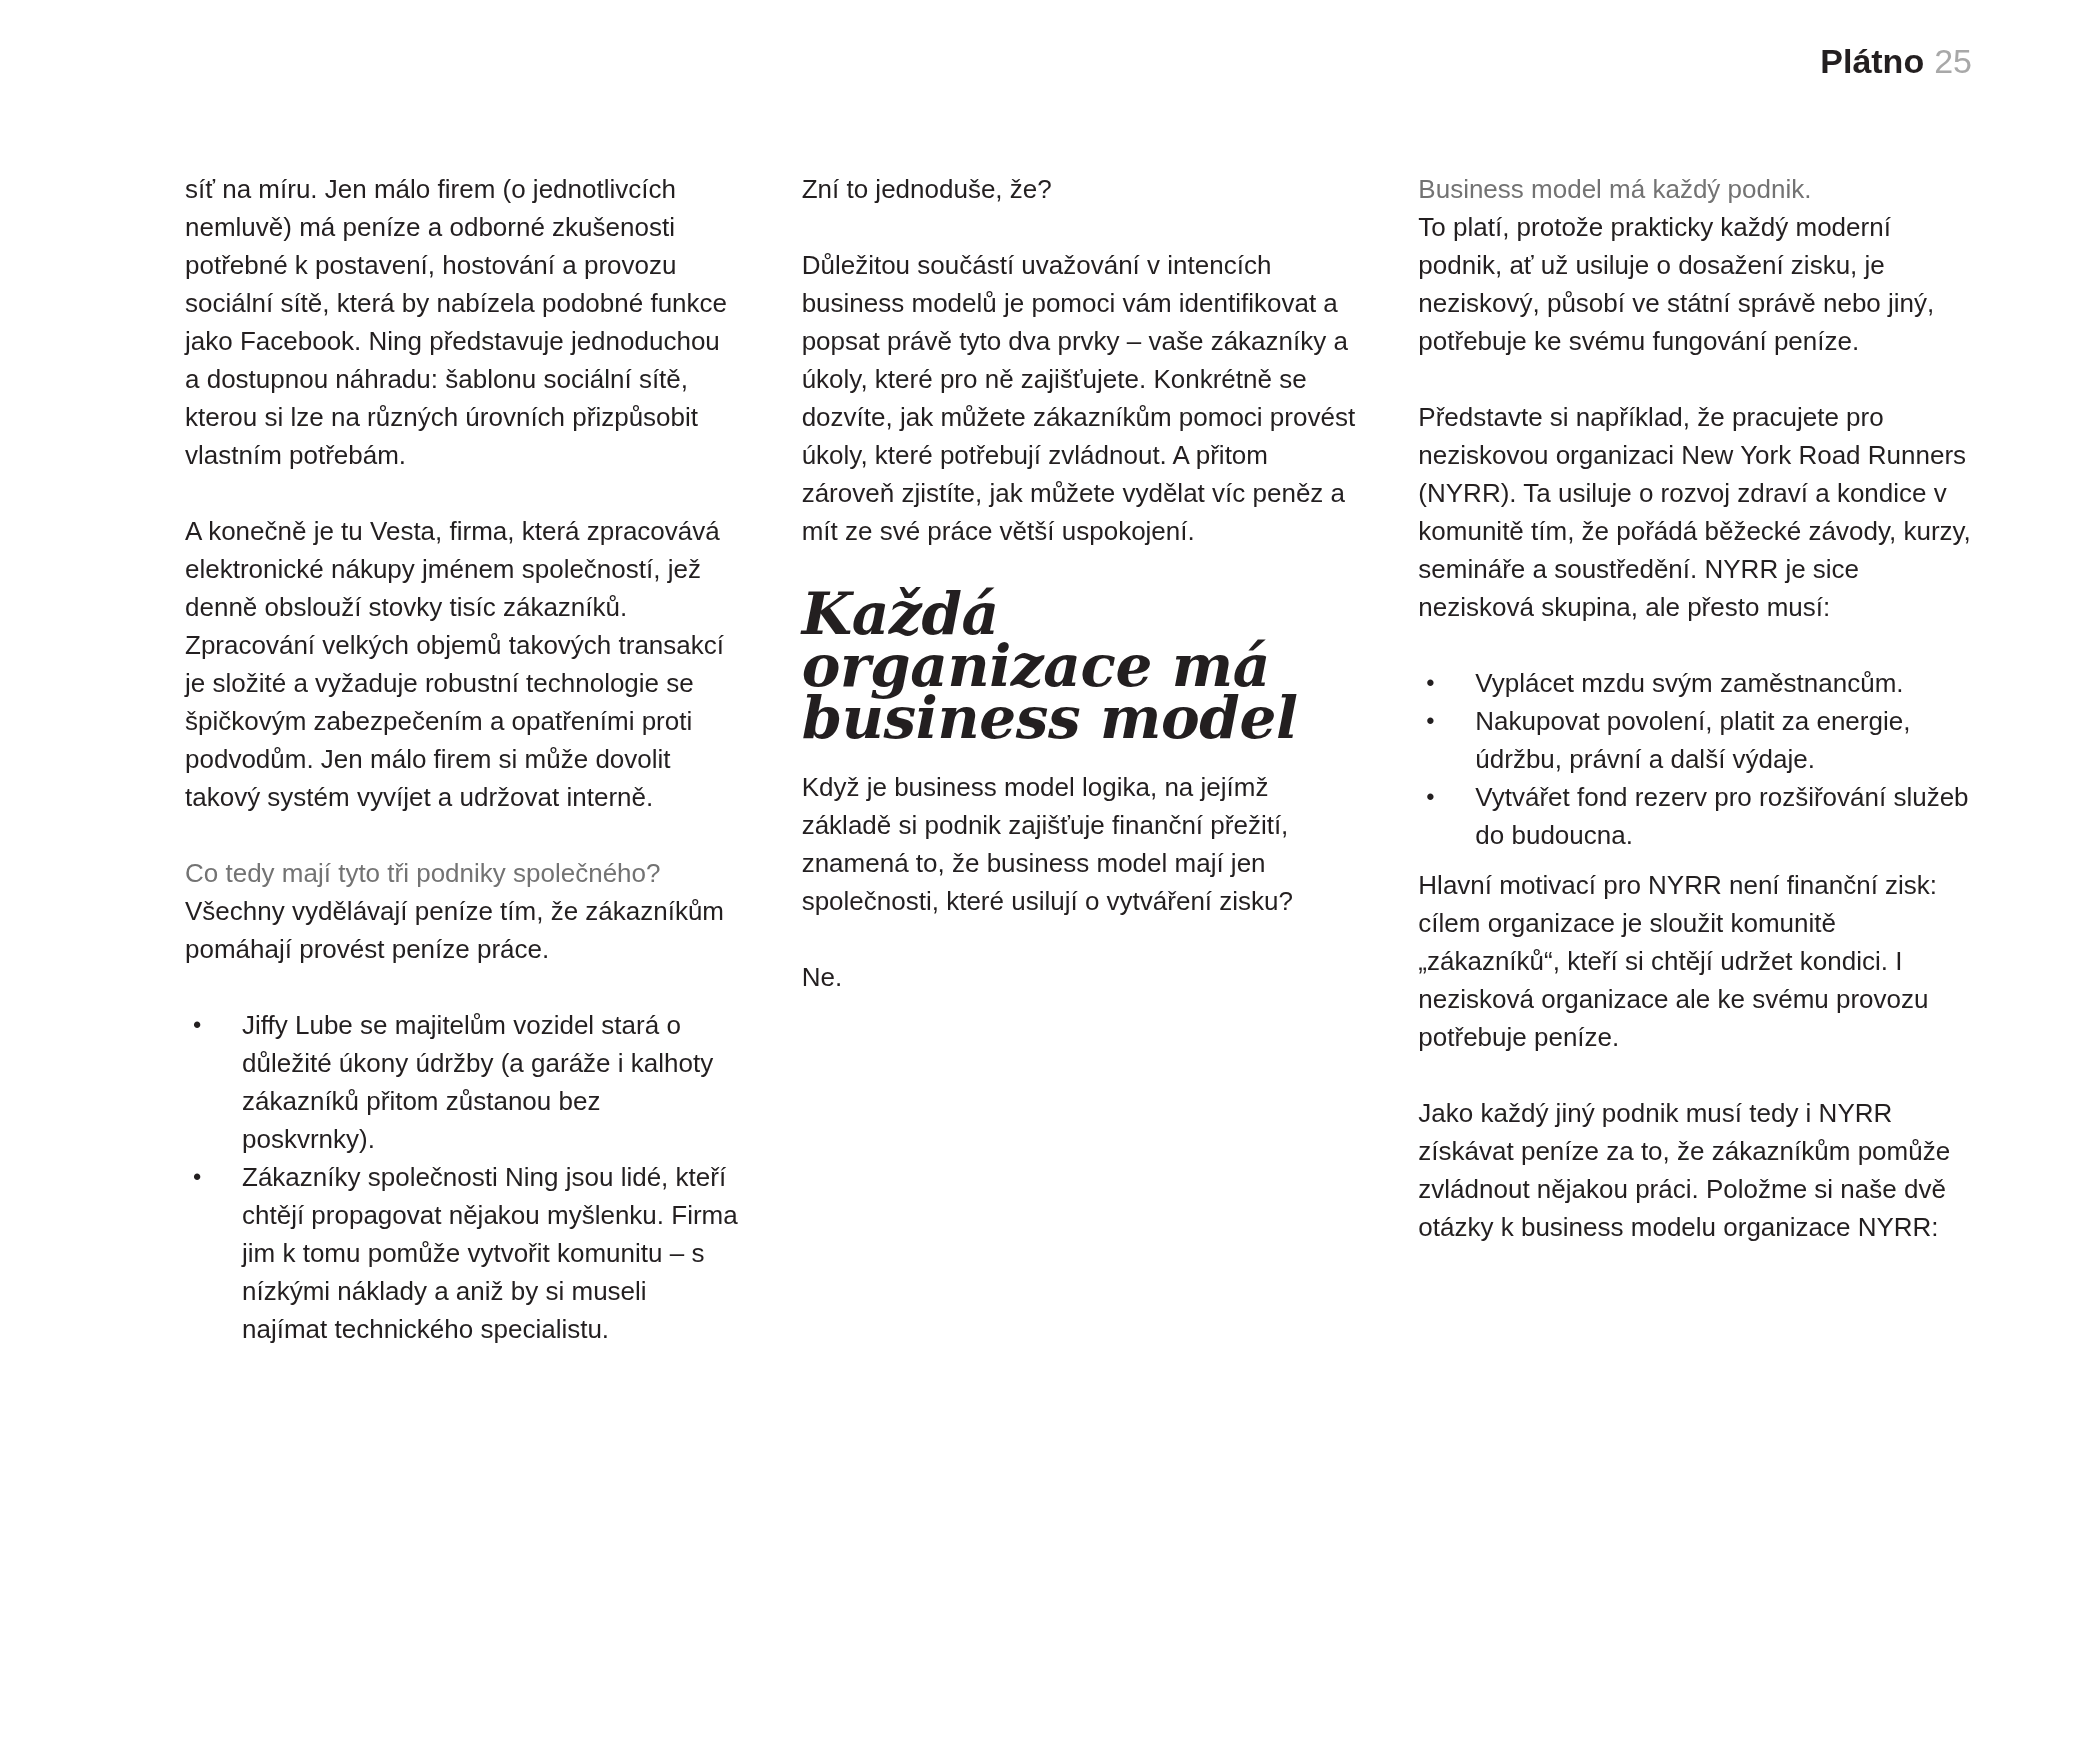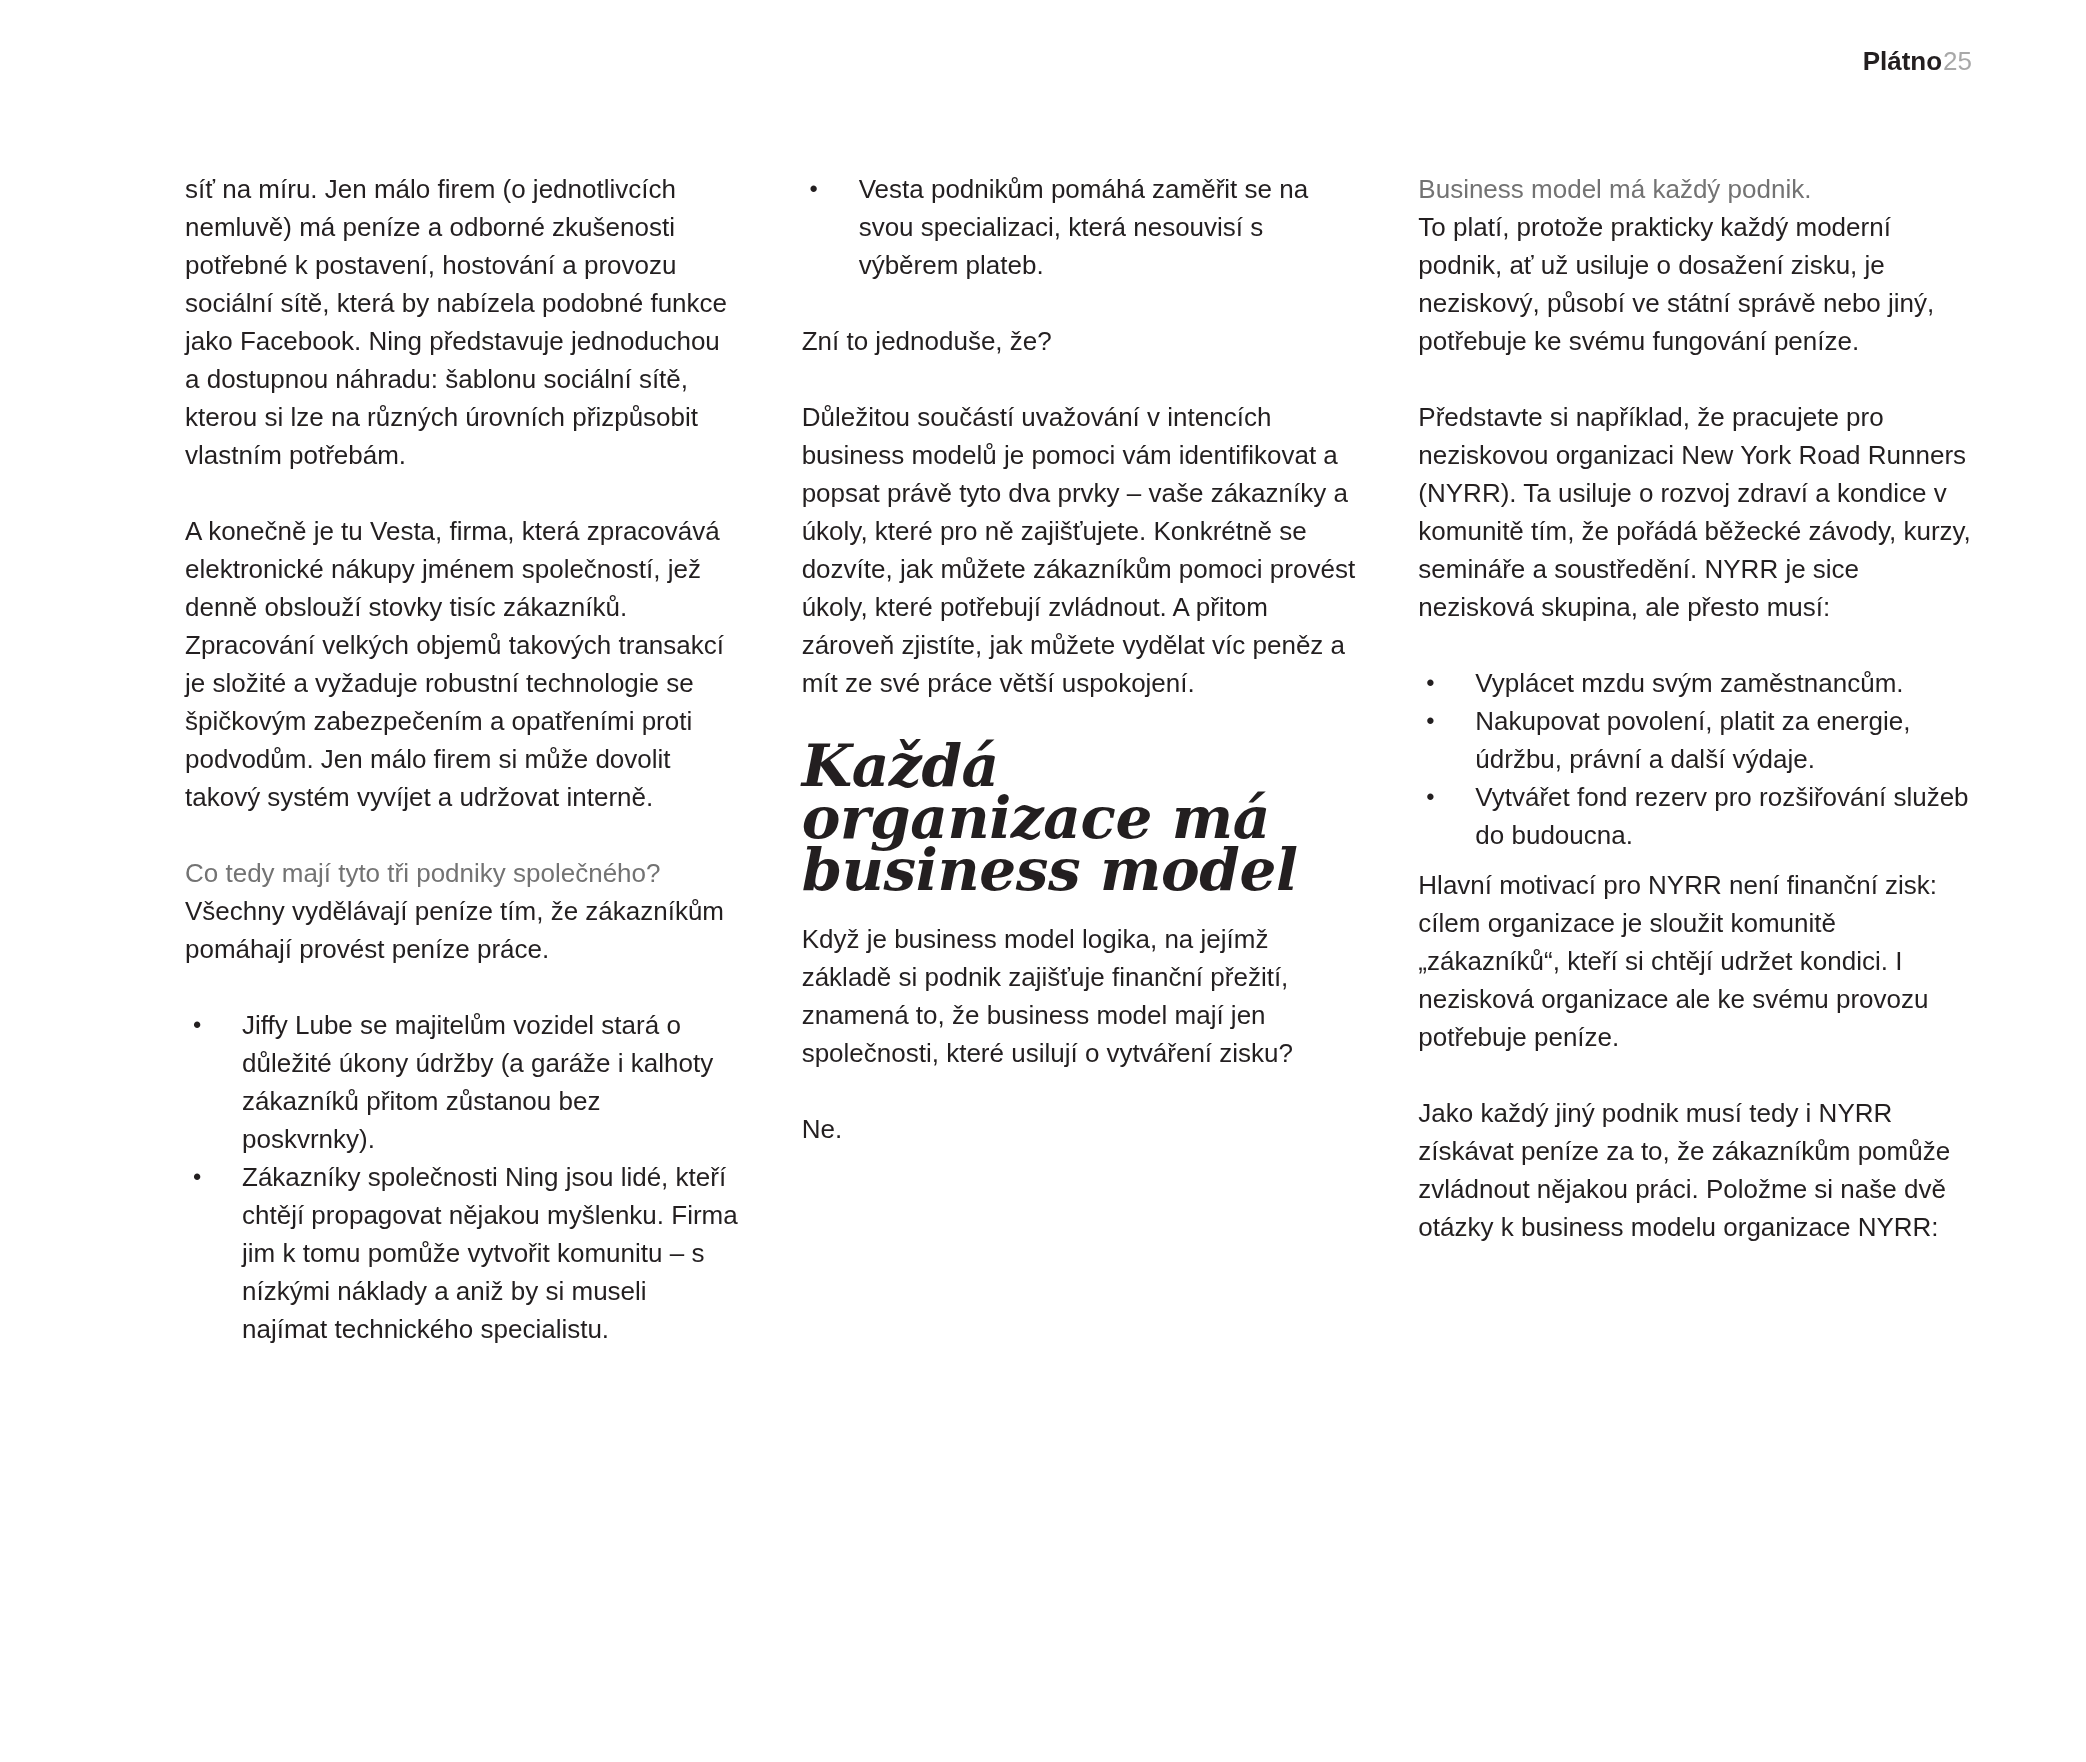--- a/index.html
+++ b/index.html
@@ -18,22 +18,22 @@
     position: relative;
     width: 2087px;
     height: 1763px;
     padding: 46px 115px 0 185px;
     background: #ffffff;
   }
   .page-header {
     display: flex;
     justify-content: flex-end;
     align-items: baseline;
-    gap: 1px;
-    font-size: 26px;
+    gap: 10px;
+    font-size: 34px;
     line-height: 31px;
   }
   .header-title { font-weight: bold; color: #231f20; }
   .page-number { font-weight: normal; color: #a8a8a8; }
 
   .columns {
     margin-top: 93px;
     display: grid;
     grid-template-columns: 1fr 1fr 1fr;
     column-gap: 63px;
@@ -96,23 +96,20 @@
       <p>A konečně je tu Vesta, firma, která zpracovává elektronické nákupy jménem společností, jež denně obslouží stovky tisíc zákazníků. Zpracování velkých objemů takových transakcí je složité a vyžaduje robustní technologie se špičkovým zabezpečením a opatřeními proti podvodům. Jen málo firem si může dovolit takový systém vyvíjet a udržovat interně.</p>
       <p class="lead">Co tedy mají tyto tři podniky společného?</p>
       <p>Všechny vydělávají peníze tím, že zákazníkům pomáhají provést peníze práce.</p>
       <ul class="bullets">
         <li>Jiffy Lube se majitelům vozidel stará o důležité úkony údržby (a garáže i kalhoty zákazníků přitom zůstanou bez poskvrnky).</li>
         <li>Zákazníky společnosti Ning jsou lidé, kteří chtějí propagovat nějakou myšlenku. Firma jim k tomu pomůže vytvořit komunitu – s nízkými náklady a aniž by si museli najímat technického specialistu.</li>
       </ul>
     </section>
 
     <section class="col">
-      <ul class="bullets">
-        <li>Vesta podnikům pomáhá zaměřit se na svou specializaci, která nesouvisí s výběrem plateb.</li>
-      </ul>
       <p>Zní to jednoduše, že?</p>
       <p>Důležitou součástí uvažování v intencích business modelů je pomoci vám identifikovat a popsat právě tyto dva prvky – vaše zákazníky a úkoly, které pro ně zajišťujete. Konkrétně se dozvíte, jak můžete zákazníkům pomoci provést úkoly, které potřebují zvládnout. A přitom zároveň zjistíte, jak můžete vydělat víc peněz a mít ze své práce větší uspokojení.</p>
       <h2 class="section-heading">Každá organizace má business model</h2>
       <p>Když je business model logika, na jejímž základě si podnik zajišťuje finanční přežití, znamená to, že business model mají jen společnosti, které usilují o vytváření zisku?</p>
       <p>Ne.</p>
     </section>
 
     <section class="col">
       <p class="lead">Business model má každý podnik.</p>
       <p>To platí, protože prakticky každý moderní podnik, ať už usiluje o dosažení zisku, je neziskový, působí ve státní správě nebo jiný, potřebuje ke svému fungování peníze.</p>

